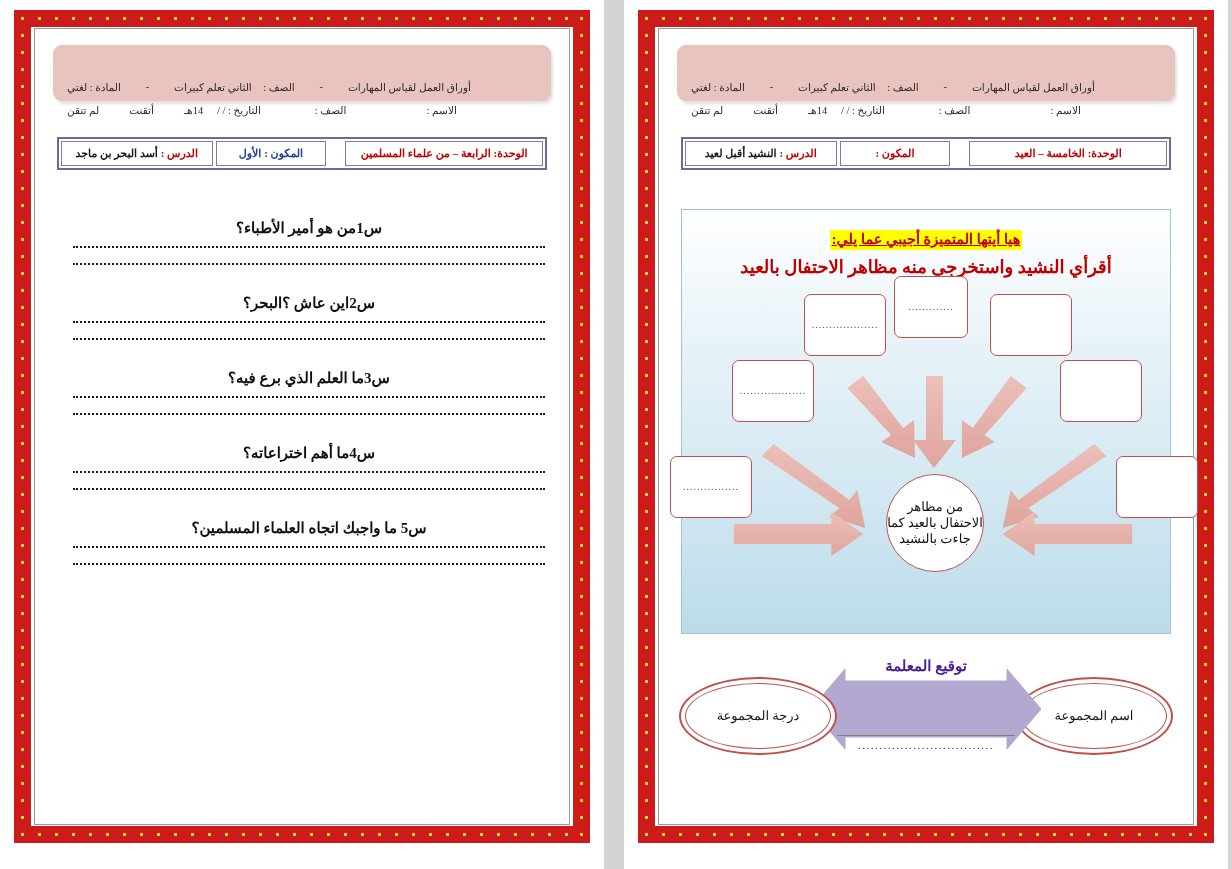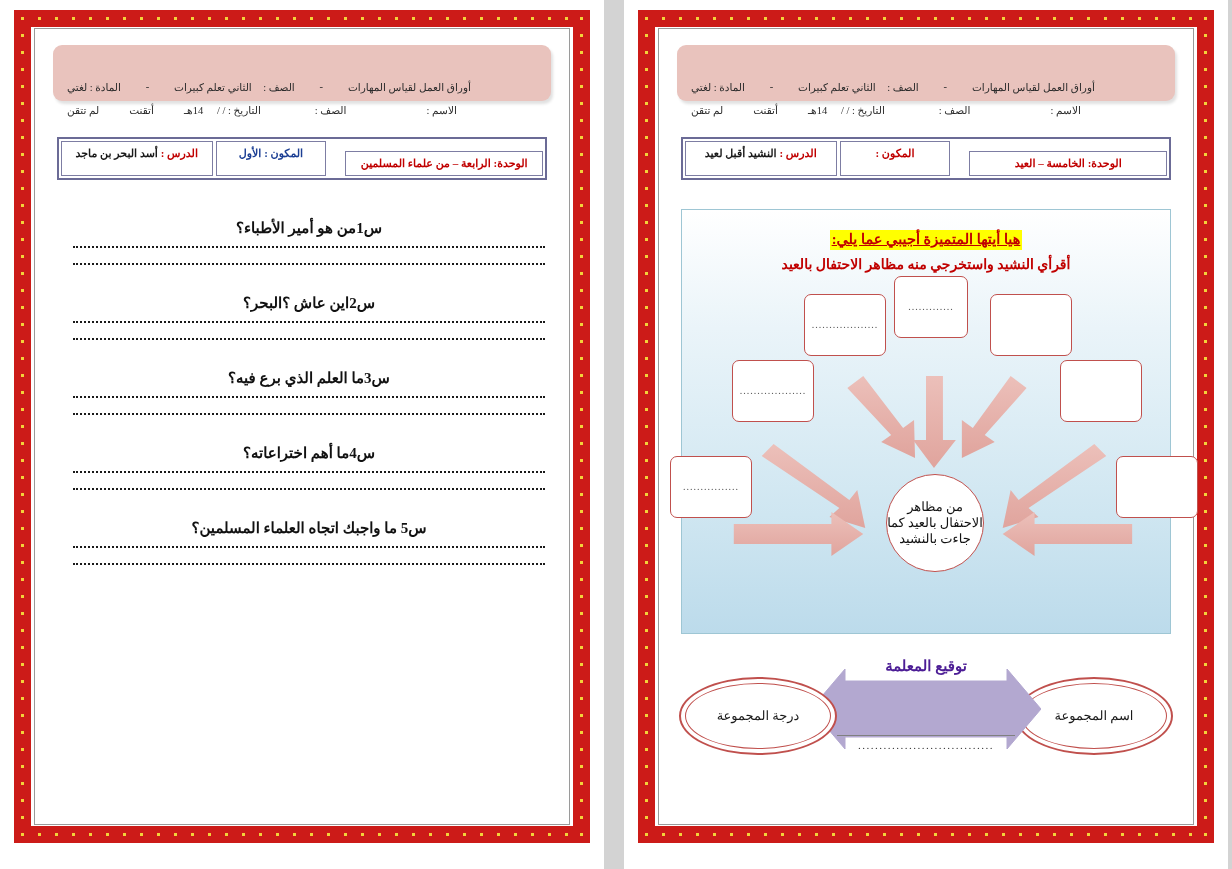--- a/index.html
+++ b/index.html
@@ -117,21 +117,21 @@
   .uc-cell {
     border: 1px solid #7d7da3;
     text-align: center;
     font-size: 11px;
     font-weight: bold;
     padding: 5px 4px;
     box-sizing: border-box;
     white-space: nowrap;
     overflow: hidden;
   }
-  .uc-unit   { flex: 0 0 41%; margin-top: 10px; }
+  .uc-unit   { flex: 0 0 41%; }
   .uc-comp   { flex: 0 0 23%; margin-right: 19px; }
   .uc-lesson { flex: 1 1 auto;  margin-right: 3px; }
   .t-red  { color: #c00000; }
   .t-blue { color: #1c3f94; }
   .t-black{ color: #1a1a1a; }
 
   
   .questions {
     position: absolute;
     left: 36px;
@@ -176,21 +176,21 @@
     color: #c00000;
     font-weight: bold;
     font-size: 14.5px;
     text-decoration: underline;
     padding: 0 2px;
     line-height: 1.35;
   }
   .instr-sub {
     color: #c00000;
     font-weight: bold;
-    font-size: 14px;
+    font-size: 18px;
     margin-top: 6px;
     line-height: 1.3;
   }
 
   
   .diagram {
     position: absolute;
     left: 0;
     top: 108px;
     width: 100%;

